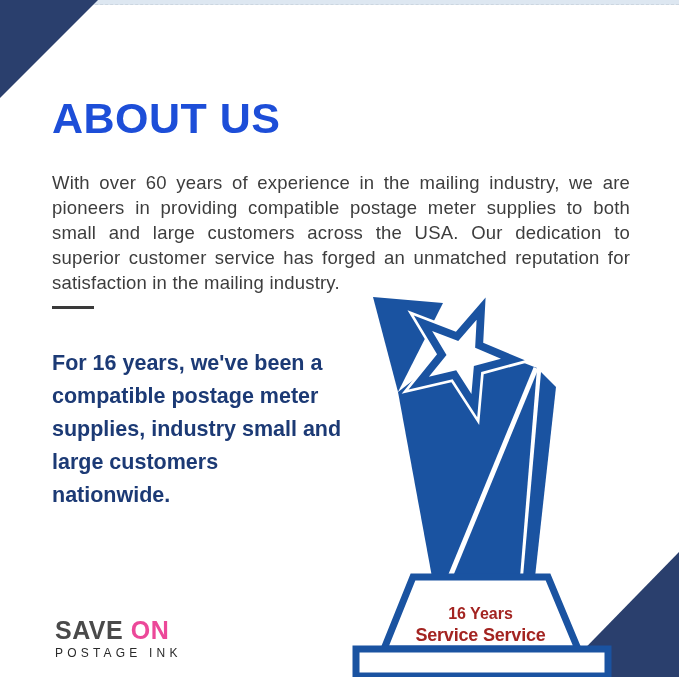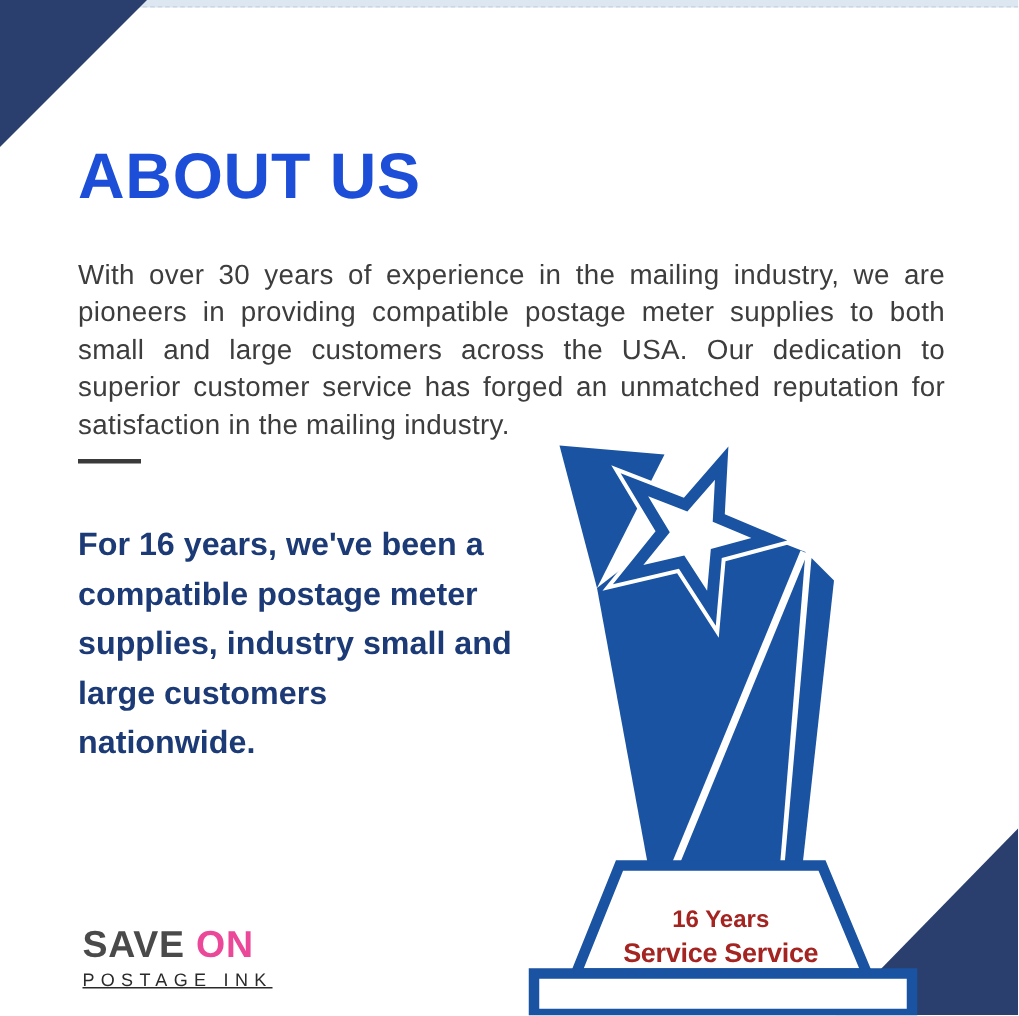--- a/index.html
+++ b/index.html
@@ -57,35 +57,35 @@
   .award-line1 { font-size: 16px; line-height: 20px; margin-top: 13px; }
   .award-line2 { font-size: 18px; line-height: 22px; letter-spacing: -0.2px; }
   .logo {
     position: absolute; left: 55px; top: 616px; width: 140px;
   }
   .logo-main { font-size: 25px; font-weight: 800; letter-spacing: 0.5px; line-height: 28px; }
   .logo-save { color: #4a4a4a; }
   .logo-on { color: #ec4899; }
   .logo-sub {
     font-size: 12px; font-weight: 500; letter-spacing: 4.2px;
-    color: #2a2a2a; margin-top: 2px; text-decoration: underline;
+    color: #2a2a2a; margin-top: 2px;
   }
 </style>
 </head>
 <body>
 
 <div class="canvas">
 
   <div class="top-strip"></div>
   <div class="corner corner-tl"></div>
   <div class="corner corner-br"></div>
 
   <h1 class="heading">ABOUT US</h1>
 
-  <p class="paragraph">With over 30 years of experience in the mailing industry, we are pioneers in providing compatible postage meter supplies to both small and large customers across the USA. Our dedication to superior customer service has forged an unmatched reputation for satisfaction in the mailing industry.</p>
+  <p class="paragraph">With over 60 years of experience in the mailing industry, we are pioneers in providing compatible postage meter supplies to both small and large customers across the USA. Our dedication to superior customer service has forged an unmatched reputation for satisfaction in the mailing industry.</p>
 
   <div class="dash"></div>
 
   <div class="highlight">
     <div>For 16 years, we've been a</div>
     <div>compatible postage meter</div>
     <div>supplies, industry small and</div>
     <div>large customers</div>
     <div>nationwide.</div>
   </div>

